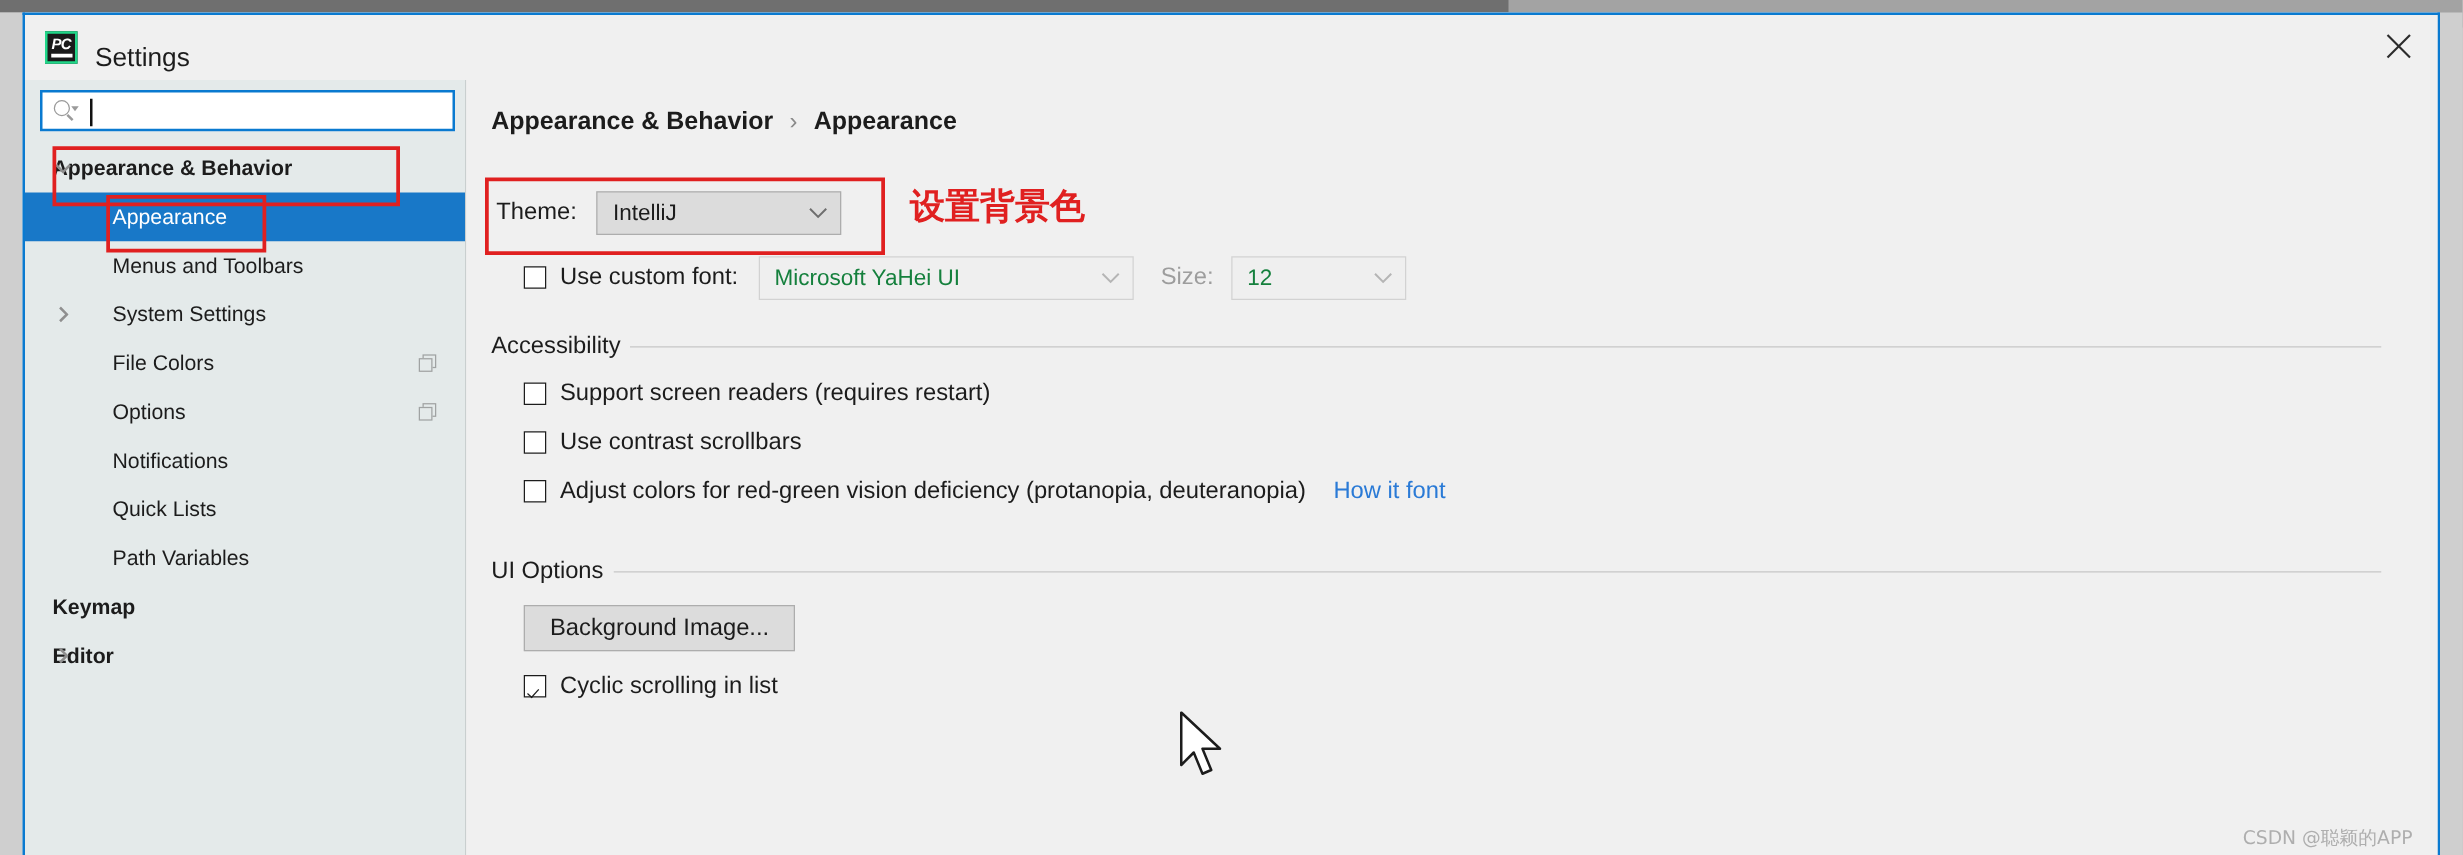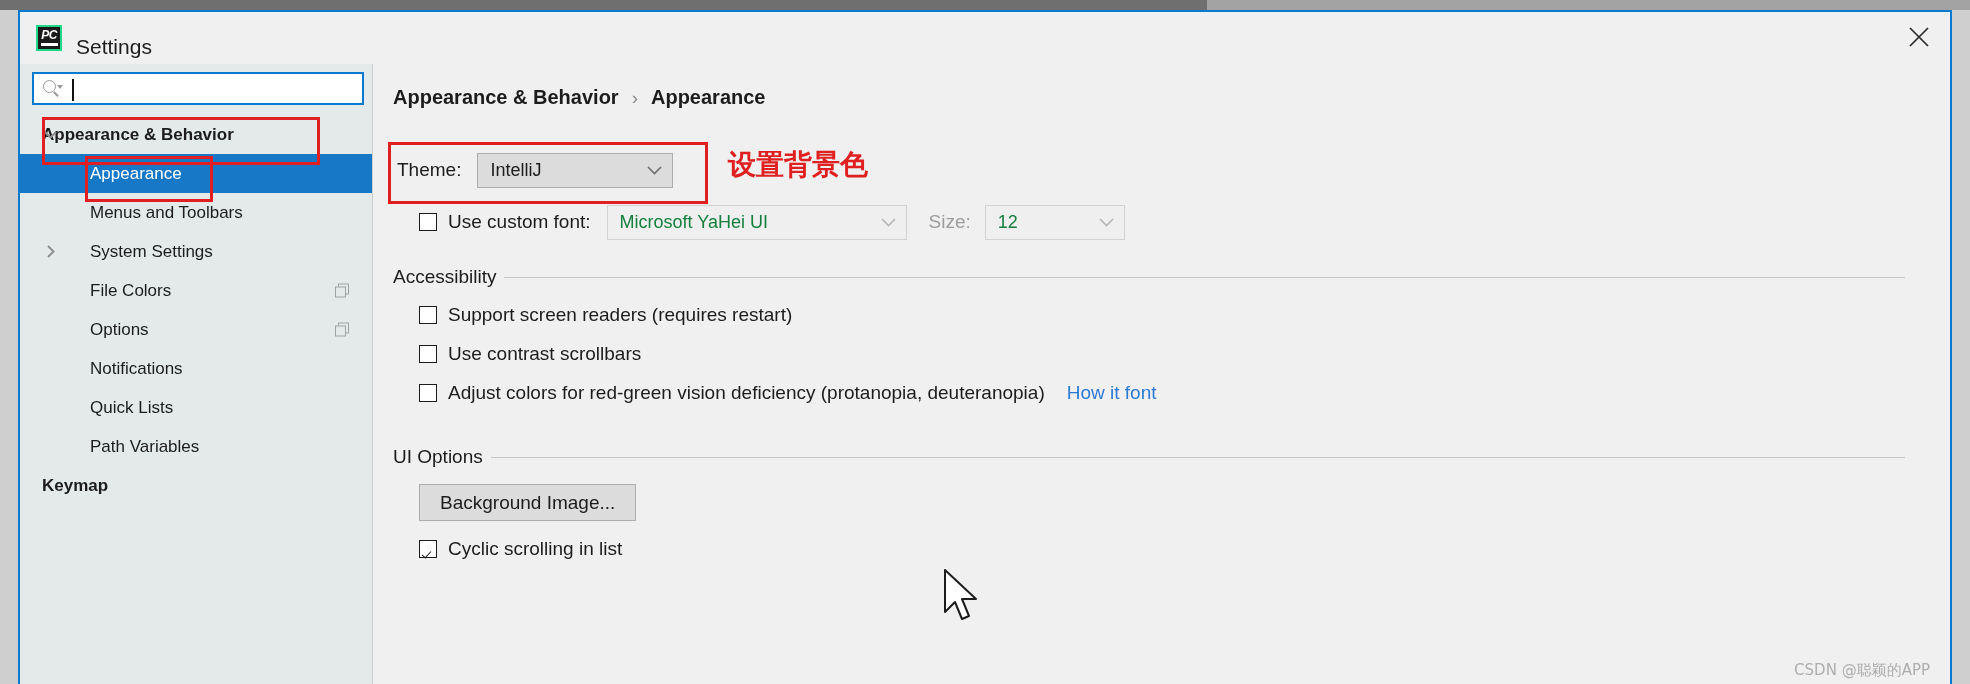--- a/index.html
+++ b/index.html
@@ -304,20 +304,28 @@
           </div>
           <div class="tree-row level1">
             <span class="row-label">Quick Lists</span>
           </div>
           <div class="tree-row level1">
             <span class="row-label">Path Variables</span>
           </div>
           <div class="tree-row level0">
             <span class="row-label">Keymap</span>
           </div>
+          <div class="tree-row level0">
+            <span class="twisty">
+              <svg width="9" height="13" viewBox="0 0 9 13">
+                <polyline points="2,1 7.5,6.5 2,12" fill="none" stroke="#8f8f8f" stroke-width="2"></polyline>
+              </svg>
+            </span>
+            <span class="row-label">Editor</span>
+          </div>
         </div>
     </div>
 
     <div class="right-pane">
 
       <div class="breadcrumb">
         <span>Appearance &amp; Behavior</span>
         <span class="sep">›</span>
         <span>Appearance</span>
       </div>

